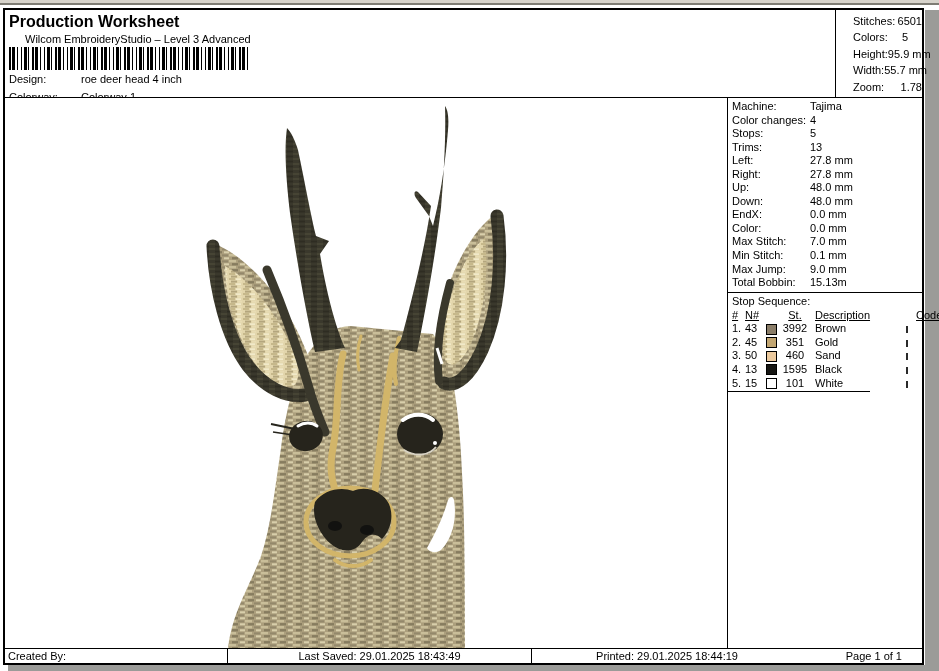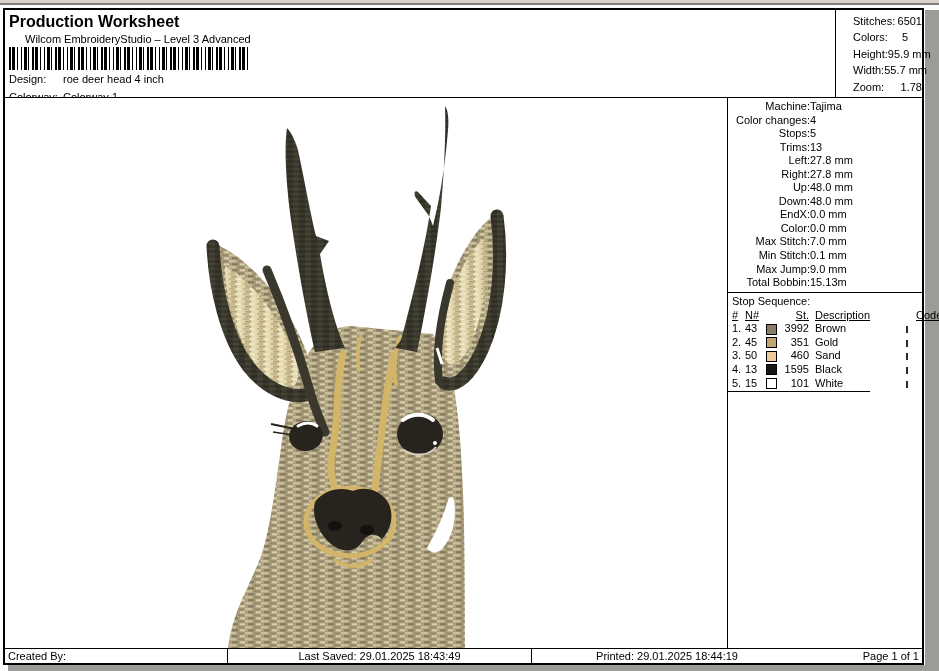--- a/index.html
+++ b/index.html
@@ -17,52 +17,52 @@
   .page { position:absolute; left:3px; top:8px; width:921px; height:657px; background:#fff; border:2px solid #000; }
 
   
   .header { position:absolute; left:0; top:0; width:917px; height:88px; border-bottom:1px solid #000; }
   .title { position:absolute; left:4px; top:3px; font-size:16px; font-weight:bold; white-space:nowrap; }
   .subtitle { position:absolute; left:20px; top:23px; white-space:nowrap; }
   .barcode { position:absolute; left:4px; top:37px; width:241px; height:23px;
     background:repeating-linear-gradient(90deg,#000 0 2px,#fff 2px 3px,#000 3px 6px,#fff 6px 8px,#000 8px 9px,#fff 9px 12px,#000 12px 13px,#fff 13px 15px,#000 15px 18px,#fff 18px 19px,#000 19px 20px,#fff 20px 23px); }
   .kv { position:absolute; left:4px; display:flex; line-height:13px; }
   .kv.design { top:63px; } .kv.colorway { top:81px; }
-  .kv .k { width:54px; }
+  .kv .k { width:72px; }
 
   .statsbox { position:absolute; left:830px; top:0; width:87px; height:88px; border-left:1px solid #000; padding:3px 0 0 4px; }
   .statsbox .row { display:flex; line-height:16.4px; white-space:nowrap;margin-left:13px; }
   .statsbox .k { width:49px; }
 
   
   .deer-area { position:absolute; left:0; top:88px; width:722px; height:550px; background:#fff; }
   .deer-area svg { display:block; width:722px; height:550px; }
 
   
   .panel { position:absolute; left:722px; top:88px; width:195px; height:550px; border-left:1px solid #000; padding-top:2px; }
-  .m-row { display:flex; line-height:13.55px; padding-left:4px; white-space:nowrap;text-align:right; }
+  .m-row { display:flex; line-height:13.55px; padding-left:4px; white-space:nowrap; }
   .m-row .k { flex:0 0 78px; }
   .sep { border-top:1px solid #000; margin-top:2px; }
   .ss-title { padding-left:4px; line-height:15px; margin-top:1px; }
   .ss-head, .ss-row { display:flex; align-items:center; line-height:13.6px; height:13.6px; padding-left:4px; position:relative; white-space:nowrap; }
   .ss-head span { text-decoration:underline; }
   .c-num { flex:0 0 13px; } .c-n { flex:0 0 21px; } .c-sw { flex:0 0 15px; }
-  .c-st { flex:0 0 30px; text-align:right; padding-right:2px; } 
+  .c-st { flex:0 0 30px; text-align:center; padding-right:2px; } 
   .c-desc { flex:0 0 50px; margin-left:4px; } .c-code { flex:0 0 28px;padding-left:46px; } .c-brand { flex:1 1 auto; }
   .sw-svg { display:block; }
   .tick { position:absolute; right:14px; top:4px; width:2px; height:7px; background:#2a2a2a; }
   .endline { width:142px; border-top:1px solid #000; margin-top:1px; }
 
   
   .footer { position:absolute; left:0; top:638px; width:917px; height:15px; border-top:1px solid #000; display:flex; }
   .fcell { display:flex; align-items:center; height:100%; white-space:nowrap; }
   .f1 { width:223px; border-right:1px solid #000; padding-left:3px; }
   .f2 { width:304px; border-right:1px solid #000; justify-content:center; }
   .f3 { width:270px; justify-content:center; }
-  .f4 { flex:1; justify-content:flex-end; padding-right:3px; }
+  .f4 { flex:1; justify-content:flex-end; padding-right:20px; }
 </style>
 </head>
 <body>
 
 <div class="screen">
   <div class="top-strip"></div>
   <div class="top-strip2"></div>
   <div class="shadow-right"></div>
   <div class="shadow-bottom"></div>
 

